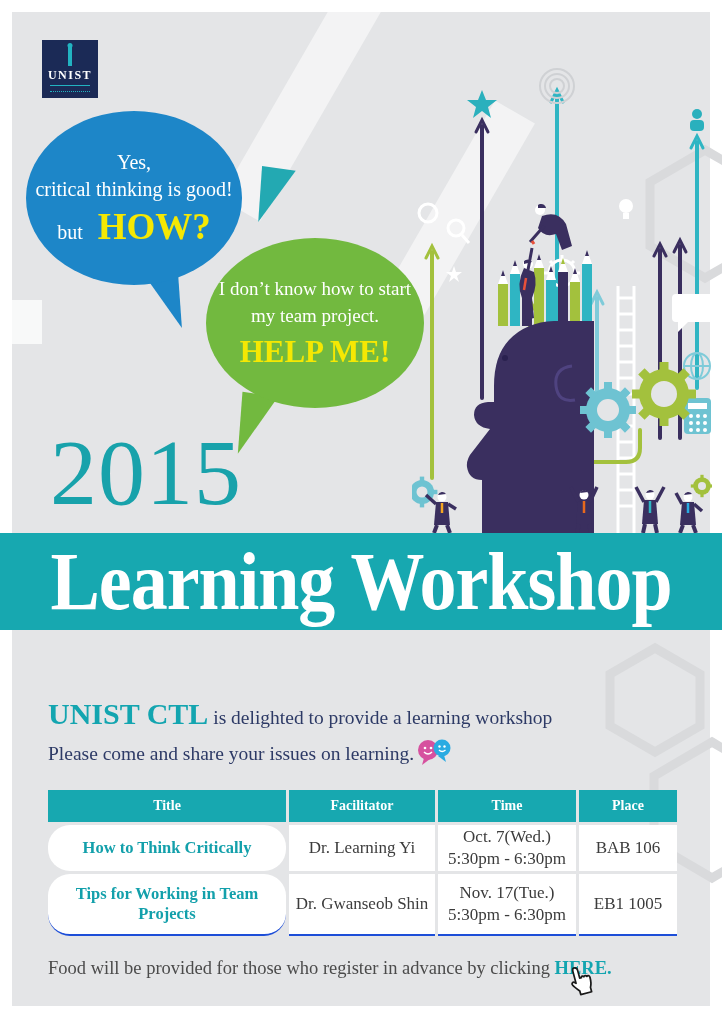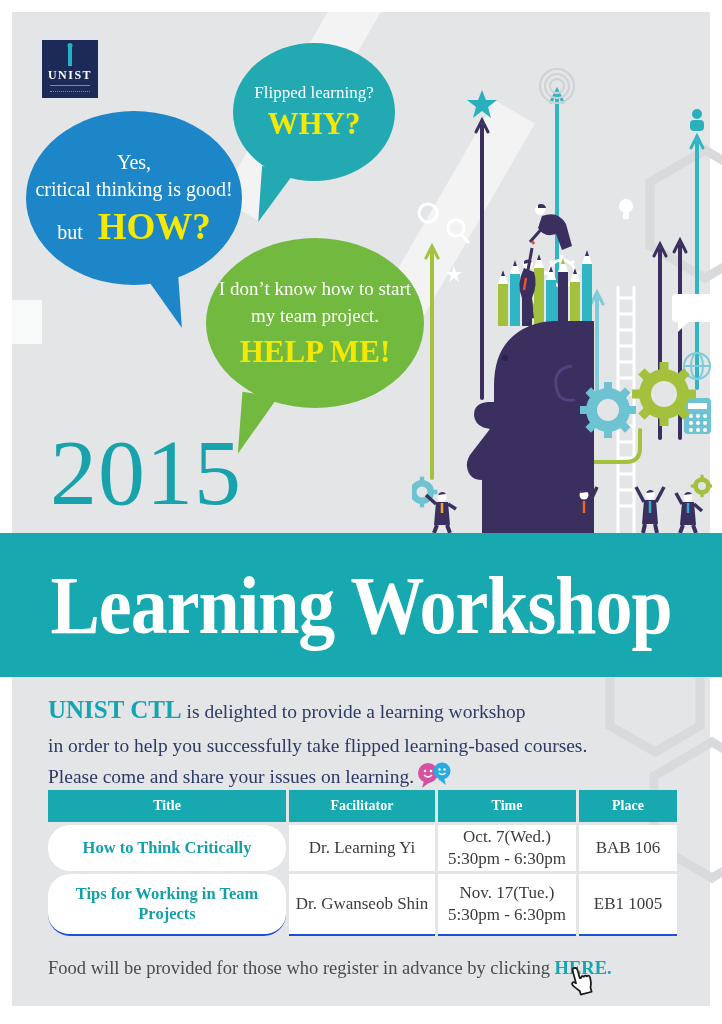--- a/index.html
+++ b/index.html
@@ -30,26 +30,26 @@
   .b-help{left:206px;top:238px;width:218px;height:170px;background:#72b93f;}
   .b-help .l1,.b-help .l2{font-size:19px;line-height:1.4;}
   .b-help .l3{font-size:31px;font-weight:bold;color:#f5e803;margin-top:4px;}
   .tail{position:absolute;width:0;height:0;}
   .t-why{left:258px;top:168px;border-top:56px solid #23a9b2;border-right:30px solid transparent;border-left:4px solid transparent;transform:rotate(8deg);}
   .t-how{left:148px;top:272px;border-top:58px solid #1d86c8;border-left:30px solid transparent;border-right:4px solid transparent;transform:rotate(-8deg);}
   .t-help{left:238px;top:394px;border-top:62px solid #72b93f;border-right:32px solid transparent;border-left:4px solid transparent;transform:rotate(8deg);}
   
   .year{position:absolute;left:50px;top:418px;font-size:94px;color:#18a2ab;font-weight:400;letter-spacing:1px;}
   
-  .banner{position:absolute;left:0;top:533px;width:722px;height:144px;background:#17a8b0;
+  .banner{position:absolute;left:0;top:533px;width:722px;height:97px;background:#17a8b0;
           display:flex;align-items:center;justify-content:center;}
   .banner .title{color:#fff;font-weight:bold;font-size:74px;letter-spacing:-1px;transform:scaleY(1.12);}
   
   .intro{position:absolute;left:48px;top:690px;width:630px;color:#2d3a66;font-size:19.5px;line-height:1.6;}
-  .intro .brand{color:#13a5b0;font-weight:bold;font-size:25px;}
+  .intro .brand{color:#13a5b0;font-weight:bold;font-size:30px;}
   .intro .chat{display:inline-block;vertical-align:-6px;margin-left:2px;}
   
   .wtable{position:absolute;left:48px;top:790px;width:629px;display:grid;
           grid-template-columns:238px 146px 138px 98px;column-gap:3px;row-gap:3px;}
   .cell{display:flex;flex-direction:column;align-items:center;justify-content:center;text-align:center;}
   .hcell{height:32px;background:#17a8b0;color:#fff;font-weight:bold;font-size:14px;}
   .r1{height:46px;background:#fff;}
   .r2{height:60px;background:#fff;border-bottom:2px solid #1d4ed8;}
   .tcell{color:#13a0ab;font-weight:bold;font-size:16.5px;border-radius:22px;}
   .dcell{color:#3c3c3c;font-size:17px;line-height:1.3;}
@@ -346,24 +346,20 @@
         <line x1="-6" y1="-29" x2="-12" y2="-40" stroke="#3a2f5f" stroke-width="3.5"></line>
         <line x1="6" y1="-29" x2="14" y2="-22" stroke="#3a2f5f" stroke-width="3.5"></line>
         <line x1="-5" y1="-8" x2="-8" y2="0" stroke="#3a2f5f" stroke-width="4"></line>
         <line x1="5" y1="-8" x2="8" y2="0" stroke="#3a2f5f" stroke-width="4"></line>
         <line x1="0" y1="-30" x2="0" y2="-20" stroke="#29abe2" stroke-width="2.5"></line>
       </g>
     </g>
   </svg>
 
   <div class="tail t-why"></div>
-  <div class="bubble b-why">
-    <div class="l1">Flipped learning?</div>
-    <div class="l2">WHY?</div>
-  </div>
 
   <div class="tail t-how"></div>
   <div class="bubble b-how">
     <div class="l1">Yes,</div>
     <div class="l2">critical thinking is good!</div>
     <div class="l3">
       <span>but</span>
       <span class="em">HOW?</span>
     </div>
   </div>
@@ -378,21 +374,20 @@
   <div class="year">2015</div>
 
   <div class="banner">
     <div class="title">Learning Workshop</div>
   </div>
 
   <div class="intro">
     <div>
       <span class="brand">UNIST CTL</span><span> is delighted to provide a learning workshop</span>
     </div>
-    <div>in order to help you successfully take flipped learning-based courses.</div>
     <div>
       <span>Please come and share your issues on learning.</span><span class="chat"><svg width="36" height="28" viewBox="0 0 36 28">
         <circle cx="12" cy="12" r="10" fill="#d6519f"></circle>
         <polygon points="8,20 6,27 14,21" fill="#d6519f"></polygon>
         <circle cx="9" cy="10" r="1.3" fill="#fff"></circle>
             <circle cx="15" cy="10" r="1.3" fill="#fff"></circle>
         <path d="M8,14 Q12,18 16,14" stroke="#fff" stroke-width="1.4" fill="none"></path>
         <circle cx="26" cy="10" r="8.5" fill="#29abe2"></circle>
         <polygon points="28,17 30,24 22,18" fill="#29abe2"></polygon>
         <circle cx="23.5" cy="8.5" r="1.2" fill="#fff"></circle>

